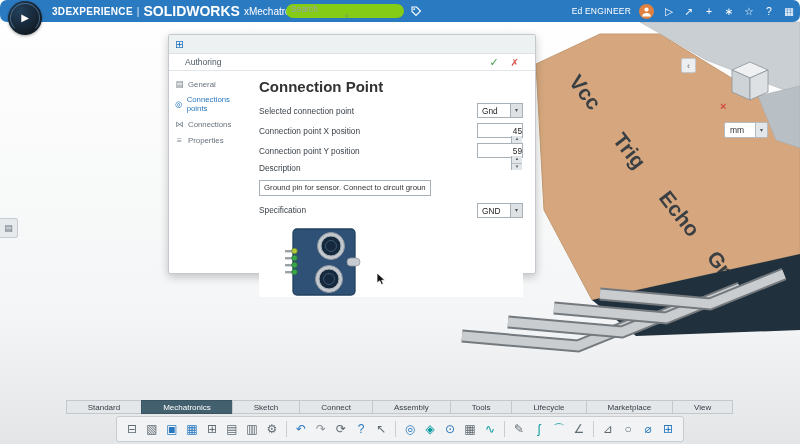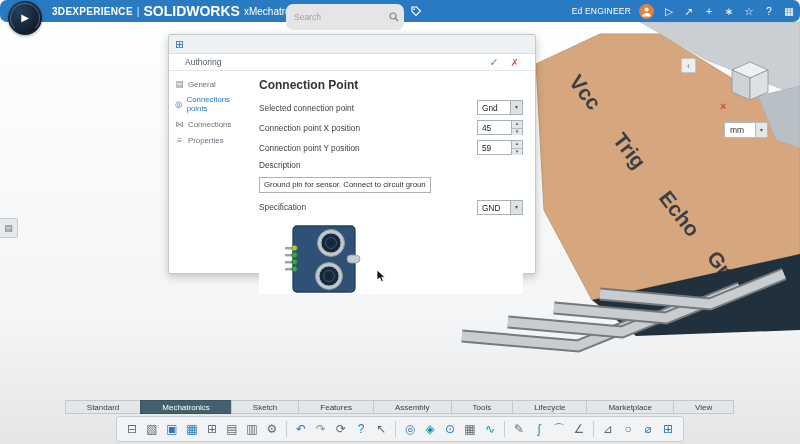--- a/index.html
+++ b/index.html
@@ -10,21 +10,21 @@
   .topbar { position:absolute; top:0; left:0; right:0; height:22px; background:#2a7ac2; z-index:50; display:flex; align-items:center; color:#fff;border-radius:7px; }
   .logo-circle { position:absolute; left:8px; top:1px; width:34px; height:34px; border-radius:50%; background:radial-gradient(circle at 35% 30%, #24415c, #121d28 70%); z-index:60; box-shadow:0 1px 3px rgba(0,0,0,.35); display:flex; align-items:center; justify-content:center; }
   .logo-circle::before { content:""; position:absolute; inset:2px; border-radius:50%; border:1px solid rgba(120,180,230,.45); border-bottom-color:transparent; }
   .logo-play { color:#fff; font-size:10px; line-height:1; }
   .brand { margin-left:52px; display:flex; align-items:center; gap:4px; white-space:nowrap; }
   .brand-primary { font-weight:bold; font-size:10px; letter-spacing:.3px; }
   .brand-sep { font-size:10px; opacity:.85; }
   .brand-secondary { font-weight:bold; font-size:14px; }
   .brand-app { font-size:10px; }
   .brand-chev { font-size:7px; opacity:.9; }
-  .search-pill { position:absolute; left:286px; top:4px; width:118px; height:26px; background:#e5e5e5; border-radius:7px; display:flex; align-items:center; padding:0 5px 0 8px; }
+  .search-pill { position:absolute; left:286px; top:4px; width:118px; height:14px; background:#84cc16; border-radius:7px; display:flex; align-items:center; padding:0 5px 0 8px;flex-direction:column; }
   .search-pill input { border:none; outline:none; flex:1; font-size:8.5px; color:#444; background:transparent; min-width:0; }
   .search-pill input::placeholder { color:#9aa2aa; }
   .tag-ic { position:absolute; left:410px; top:5px; }
   .user-cluster { position:absolute; right:4px; top:0; height:22px; display:flex; align-items:center; gap:8px; }
   .user-name { font-size:8.5px; letter-spacing:.2px; white-space:nowrap; }
   .avatar { width:15px; height:15px; border-radius:50%; background:#e0813f; display:flex; align-items:center; justify-content:center; overflow:hidden; }
   .tb-ic { font-size:10.5px; color:#fff; width:14px; text-align:center; cursor:default; }
 
   
   .scene { position:absolute; inset:0; z-index:1; }
@@ -46,27 +46,27 @@
   .spacer { flex:1; }
   .dlg-ok { color:#3da044; font-size:11px; font-weight:bold; margin-right:12px; cursor:default; }
   .dlg-close { color:#d9534f; font-size:10px; font-weight:bold; cursor:default; }
   .dlg-body { flex:1; display:flex; min-height:0; }
   .dlg-nav { width:84px; padding-top:5px; }
   .dlg-tab { display:flex; align-items:center; gap:4px; padding:3px 6px; font-size:7.8px; color:#66717b; cursor:default; }
   .dlg-tab .dlg-tab-ic { font-size:8.5px; color:#7a848d; width:9px; text-align:center; }
   .dlg-tab.active { color:#2878bf; }
   .dlg-tab.active .dlg-tab-ic { color:#2878bf; }
   .dlg-content { flex:1; padding:5px 12px 6px 10px; }
-  .dlg-heading { font-size:12px; font-weight:bold; color:#333; margin:2px 0 8px; }
+  .dlg-heading { font-size:15px; font-weight:bold; color:#333; margin:2px 0 8px; }
   .field-row { display:flex; align-items:center; margin-bottom:5px; }
   .f-label { flex:1; font-size:8.3px; color:#3c434a; }
   .select { width:46px; height:15px; border:1px solid #a9b1b8; background:#fff; display:flex; align-items:stretch; }
   .sel-val { flex:1; font-size:8.3px; color:#222; padding:2px 0 0 4px; }
   .sel-btn { width:12px; background:#dde1e4; border-left:1px solid #a9b1b8; font-size:6px; color:#555; text-align:center; line-height:13px; }
-  .spin { width:46px; height:15px; border:1px solid #a9b1b8; background:#fff; display:flex; align-items:flex-start; }
+  .spin { width:46px; height:15px; border:1px solid #a9b1b8; background:#fff; display:flex; align-items:flex-end;flex-direction:column; }
   .spin-val { flex:1; font-size:8.3px; color:#222; padding:2px 0 0 4px; }
   .spin-btns { width:11px; display:flex; flex-direction:column; }
   .sb { flex:1; background:#e2e6e9; border-left:1px solid #a9b1b8; font-size:4.5px; color:#5a626a; text-align:center; line-height:6.5px; }
   .sb:first-child { border-bottom:1px solid #b6bec4; }
   .desc-label { font-size:8.3px; color:#3c434a; margin:5px 0 3px; }
   .desc-input { width:172px; height:16px; border:1px solid #a9b1b8; font-size:7.8px; color:#333; padding:0 4px; font-family:"Liberation Sans","DejaVu Sans",sans-serif; }
   .spec-row { margin-top:7px; }
   .preview { margin-top:4px; }
 
   
@@ -283,21 +283,21 @@
         </g>
       </svg>
     </div>
   </div>
 </div>
 
 <div class="bottom-tabs">
     <div class="btab">Standard</div>
     <div class="btab active">Mechatronics</div>
     <div class="btab">Sketch</div>
-    <div class="btab">Features</div>
+    <div class="btab">Connect</div>
     <div class="btab">Assembly</div>
     <div class="btab">Tools</div>
     <div class="btab">Lifecycle</div>
     <div class="btab">Marketplace</div>
     <div class="btab">View</div>
   </div>
 
 <div class="toolbar-strip">
   <div class="tray">
       <div class="tool-icon" style="color: rgb(95, 107, 115);">⊟</div>

